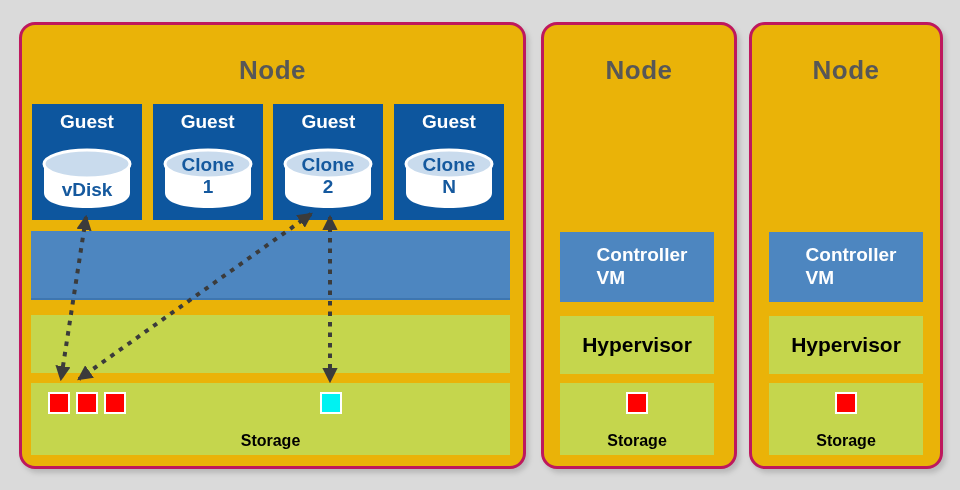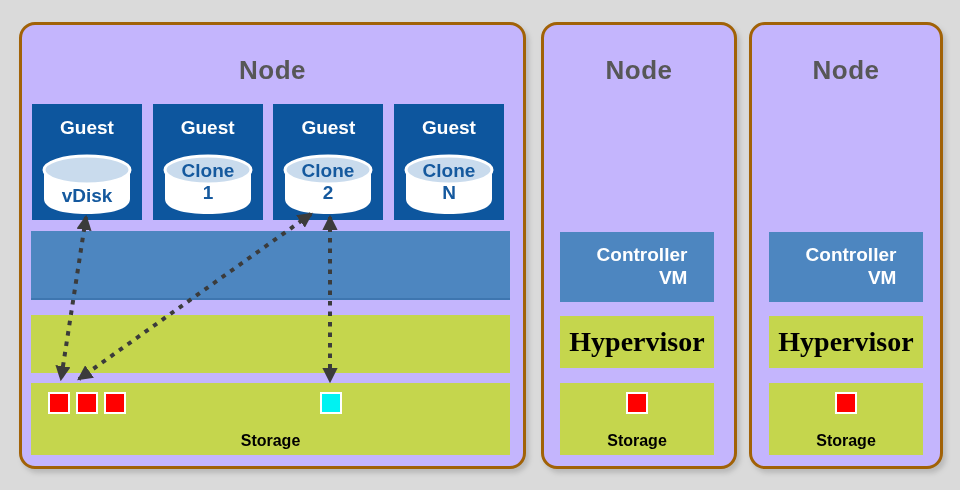--- a/index.html
+++ b/index.html
@@ -5,43 +5,43 @@
   html,body{margin:0;padding:0;}
   body{
     width:960px;height:490px;
     background:#dadada;
     font-family:"Liberation Sans", sans-serif;
     position:relative;overflow:hidden;
   }
   .stage{position:absolute;inset:0;}
   .card{
     position:absolute;top:22px;height:447px;
-    background:#c4b5fd;
-    border:3px solid #a16207;
+    background:#eab308;
+    border:3px solid #be185d;
     border-radius:16px;
     box-shadow:3px 4px 5px #b9b9b9;
     box-sizing:border-box;
   }
   .card1{left:19px;width:507px;}
   .card2{left:541px;width:196px;}
   .card3{left:749px;width:194px;}
   .node-title{
     position:absolute;top:30px;left:0;right:0;
     text-align:center;
     font-size:26px;font-weight:bold;color:#575757;
     letter-spacing:0.5px;
   }
   
   .guest-row{
     position:absolute;left:10px;top:79px;width:472px;height:116px;
     display:flex;justify-content:space-between;
   }
   .guest{
     width:110px;height:116px;background:#0d569e;
-    box-sizing:border-box;padding-top:13px;
+    box-sizing:border-box;padding-top:7px;
   }
   .guest-label{
     text-align:center;color:#ffffff;
     font-size:19px;font-weight:bold;
   }
   .cyl{display:block;margin:15px auto 0;}
   .cyl-body{fill:#ffffff;}
   .cyl-top{fill:#c9dbed;stroke:#ffffff;stroke-width:3;}
   .disk-text{
     fill:#15599e;font-family:"Liberation Sans",sans-serif;
@@ -63,26 +63,26 @@
     font-size:16px;font-weight:bold;
   }
   
   .stack-box{position:absolute;box-sizing:border-box;width:154px;}
   .card2 .stack-box{left:16px;}
   .card3 .stack-box{left:17px;}
   .cvm-box{
     top:207px;height:70px;background:#4d86c0;
     display:flex;align-items:center;justify-content:center;
     color:#ffffff;font-size:19px;font-weight:bold;
-    text-align:right;white-space:pre-line;line-height:1.2;padding-left:10px;
+    text-align:left;white-space:pre-line;line-height:1.2;padding-left:10px;
   }
   .hyp-box{
-    top:291px;height:52px;background:#c5d64d;
+    top:291px;height:58px;background:#c5d64d;
     display:flex;align-items:center;justify-content:center;
-    color:#000000;font-size:28px;font-weight:bold;font-family:Liberation Serif, serif;
+    color:#000000;font-size:21px;font-weight:bold;
   }
   .stor-box{top:358px;height:72px;background:#c5d64d;}
   .stor-box .blk{left:50%;margin-left:-11px;}
   
   .arrows{
     position:absolute;inset:0;width:960px;height:490px;
     pointer-events:none;z-index:5;
   }
   .arrow-line{
     stroke:#3b3b3b;stroke-width:4;

